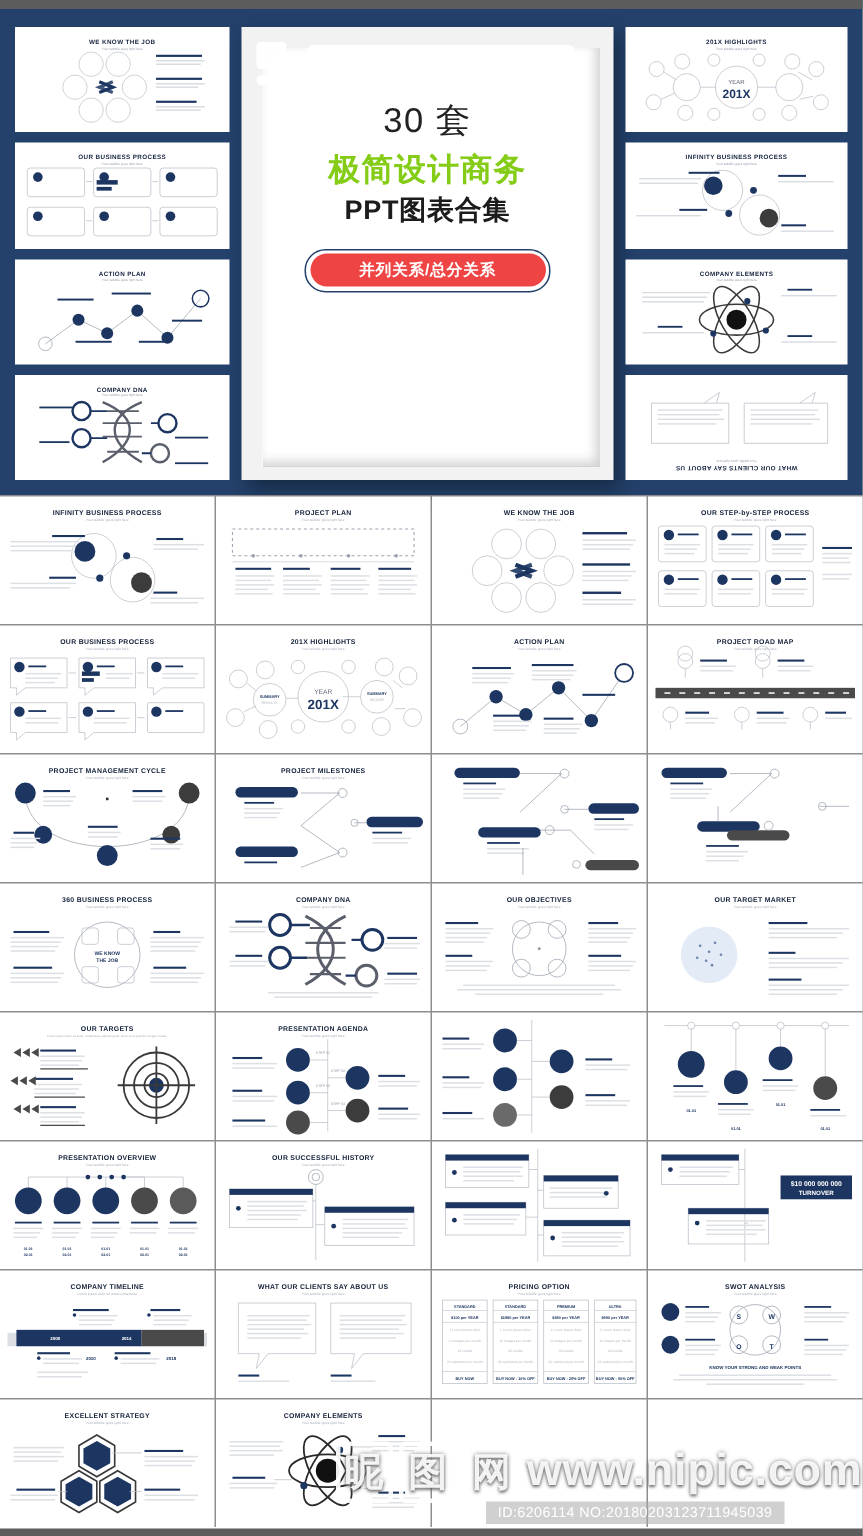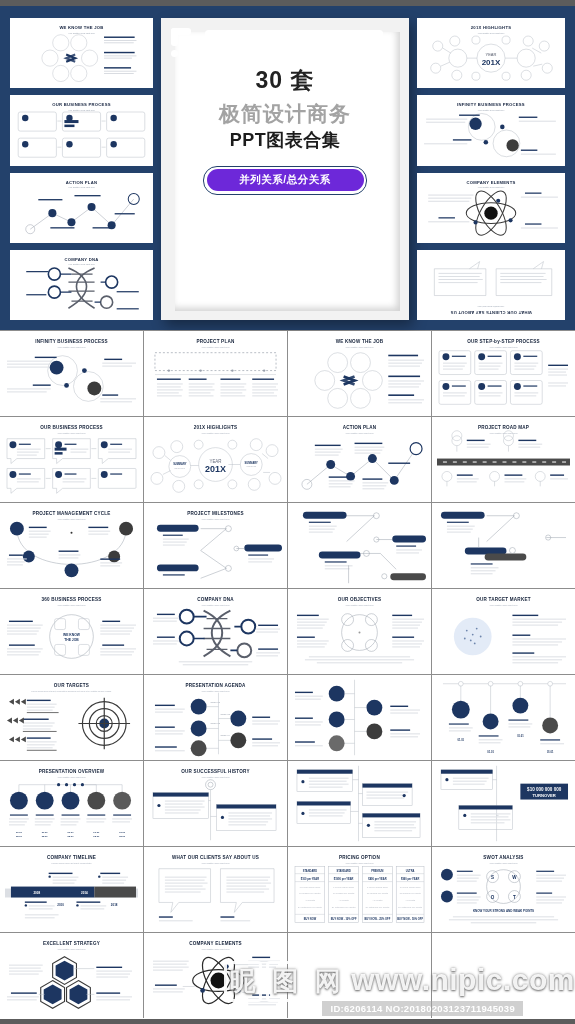--- a/index.html
+++ b/index.html
@@ -50,38 +50,38 @@
   .corner-l .bar { position:absolute; background:#fff; border-radius:3px; }
   .corner-l .b1 { left:0; top:0; width:20px; height:7px; }
   .corner-l .b2 { left:0; top:0; width:7px; height:18px; }
   .corner-l .b3 { left:0; top:22px; width:7px; height:7px; border-radius:50%; }
   .top-pill {
     position:absolute; left:44px; top:12px; right:26px; height:7px;
     background:#fff; border-radius:4px;
   }
   .hero-text { position:absolute; left:0; right:0; top:48px; text-align:center; }
   .h-30 {
-    font-size:23px; font-weight:bold; color:#222; letter-spacing:1px;
+    font-size:23px; font-weight:normal; color:#222; letter-spacing:1px;
     line-height:1.25;
   }
   .h-cn1 {
-    font-size:21px; font-weight:bold; color:#a3a3a3; letter-spacing:1px;
+    font-size:21px; font-weight:bold; color:#84cc16; letter-spacing:1px;
     margin-top:6px; line-height:1.2;
   }
   .h-cn2 {
     font-size:18px; font-weight:bold; color:#1c1c1c; letter-spacing:.5px;
     margin-top:4px; line-height:1.2;
   }
   .pill-wrap { margin-top:14px; display:flex; justify-content:center; }
   .pill-outer {
     border:1.5px solid #23416b; border-radius:14px; padding:2.5px;
     width:164px;
   }
   .pill {
-    background:#6d28d9; color:#fff; border-radius:11px;
+    background:#ef4444; color:#fff; border-radius:11px;
     font-size:10.5px; font-weight:bold; text-align:center;
     padding:4px 0; letter-spacing:.5px;
   }
 
   
   .grid {
     display:grid; grid-template-columns:repeat(4,1fr);
     background:#8d8d8d; gap:1px; padding:1px 0 0 0;
   }
   .cell {
@@ -104,21 +104,21 @@
     text-shadow:0 0 3px rgba(120,120,120,.85), 0 1px 2px rgba(90,90,90,.8);
     letter-spacing:.5px; pointer-events:none;
   }
   .wm .cnbox {
     display:inline-block; border:3px solid rgba(255,255,255,.92);
     border-radius:4px; padding:0 3px; margin-right:4px; font-size:26px;
   }
   .idtag {
     position:absolute; right:52px; bottom:8px;
     background:rgba(170,170,170,.55); color:#fff;
-    font-size:9.5px; padding:2px 8px; letter-spacing:.3px;font-weight:bold;
+    font-size:9.5px; padding:2px 8px; letter-spacing:.3px;
   }
   .botbar { position:absolute; left:0; bottom:0; width:100%; height:5px; background:#5c5c5c; }
 
   
   svg { position:absolute; inset:0; width:100%; height:100%; overflow:visible; }
   .st { stroke:#b9bec7; stroke-width:.5; fill:none; }
   .st2 { stroke:#9aa1ad; stroke-width:.5; fill:none; }
   .stn { stroke:#1d3661; stroke-width:.7; fill:none; }
   .fn { fill:#1d3661; }
 </style>

